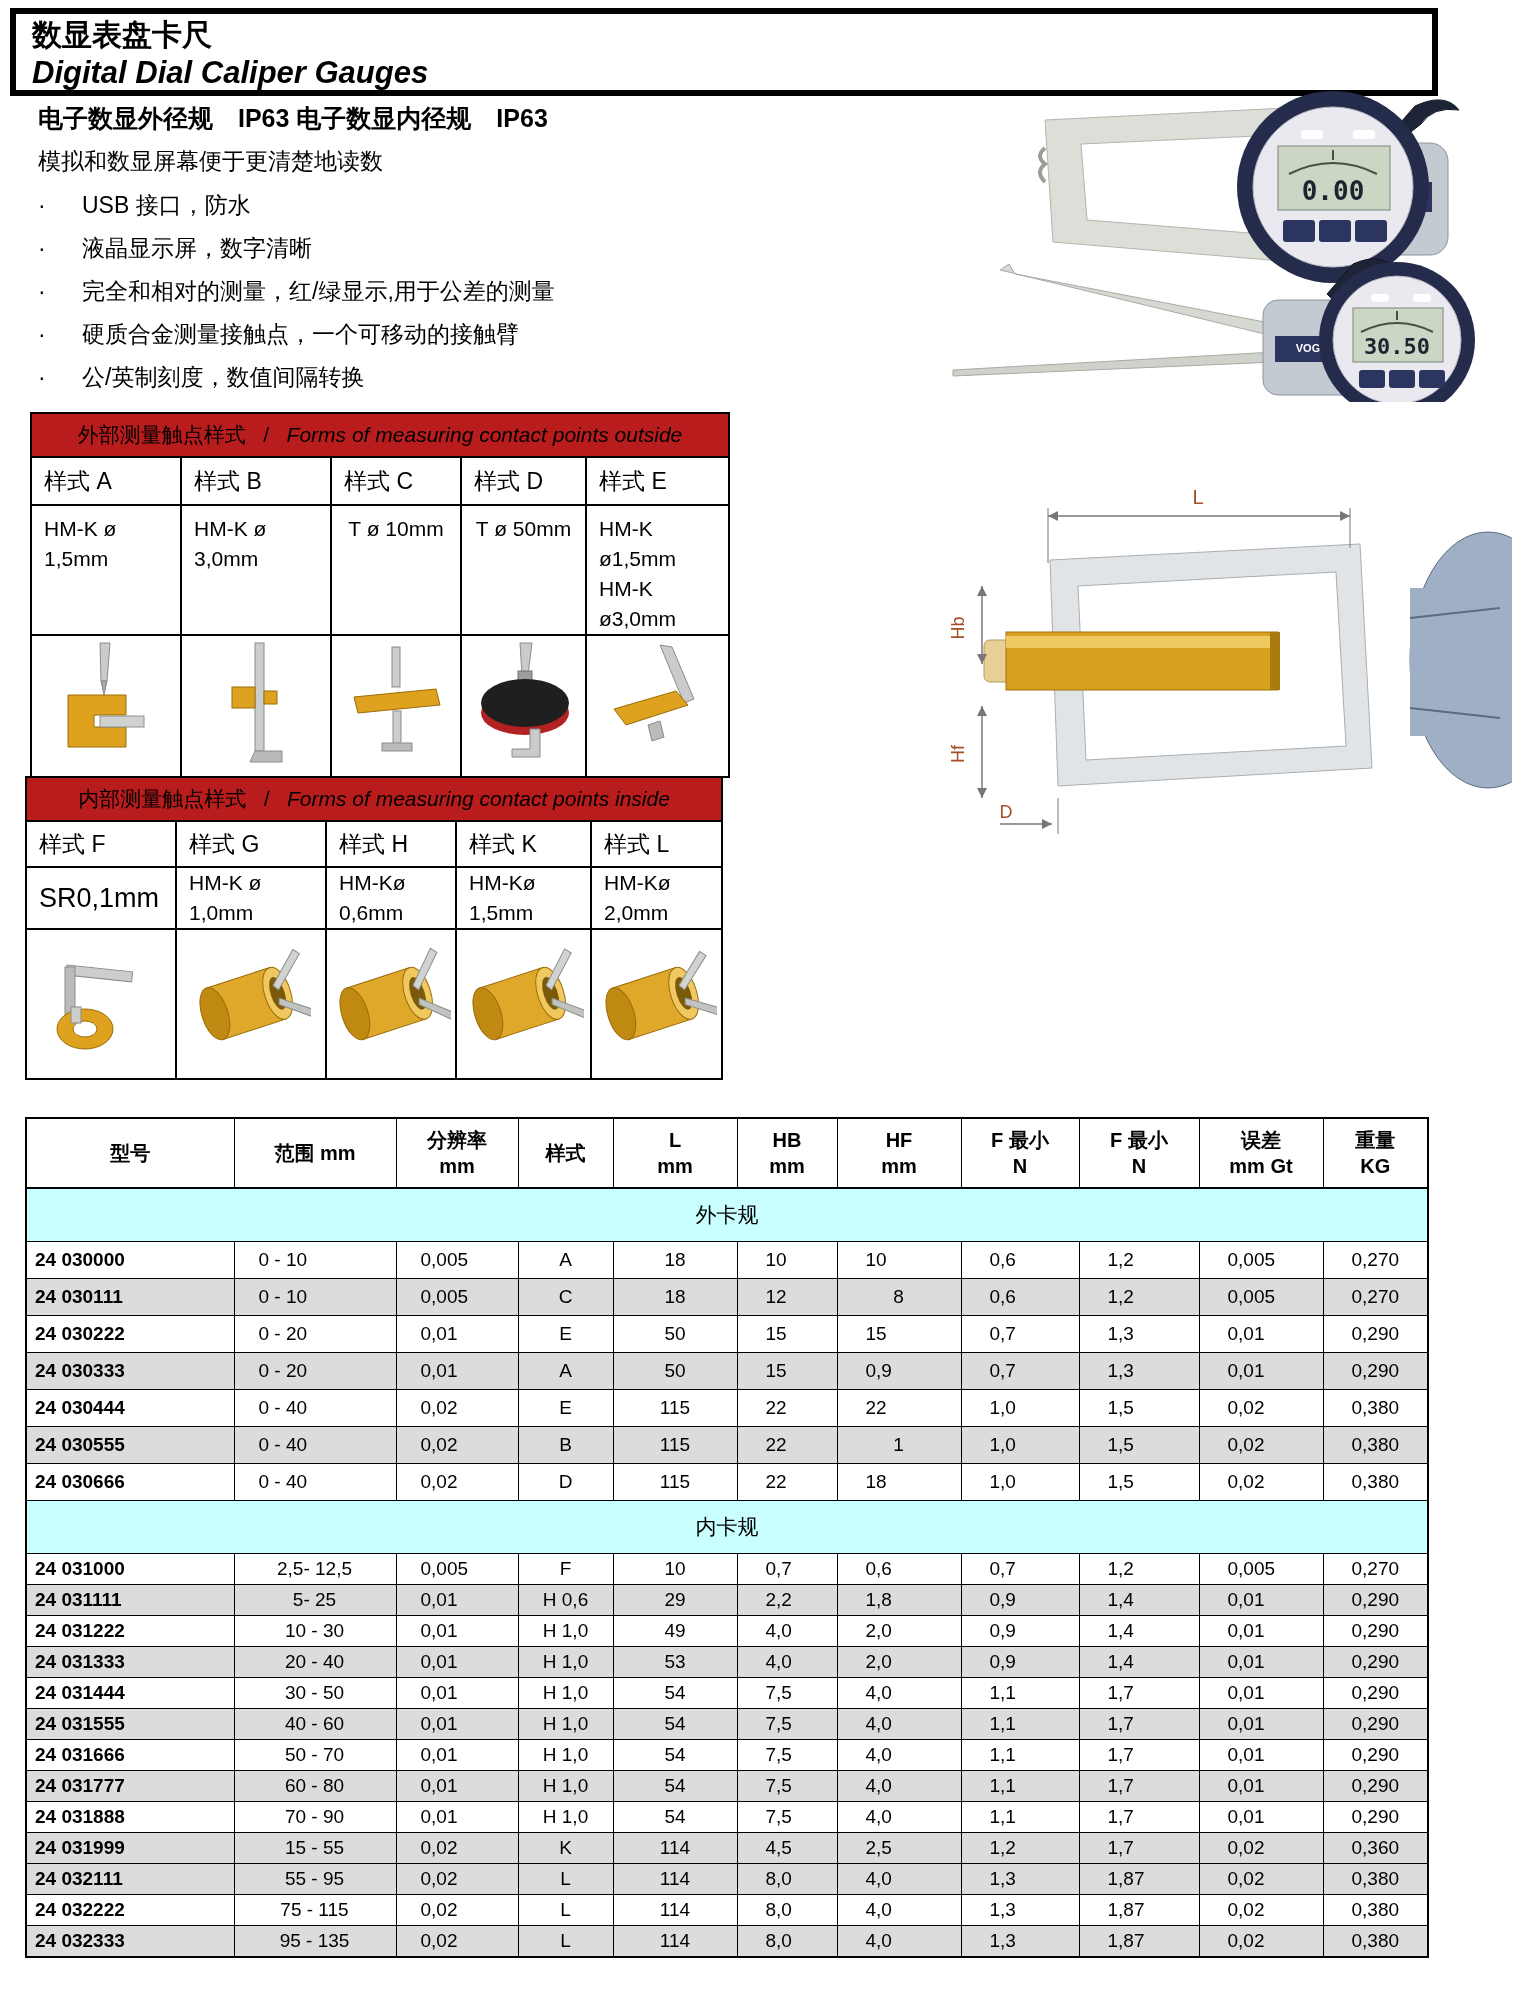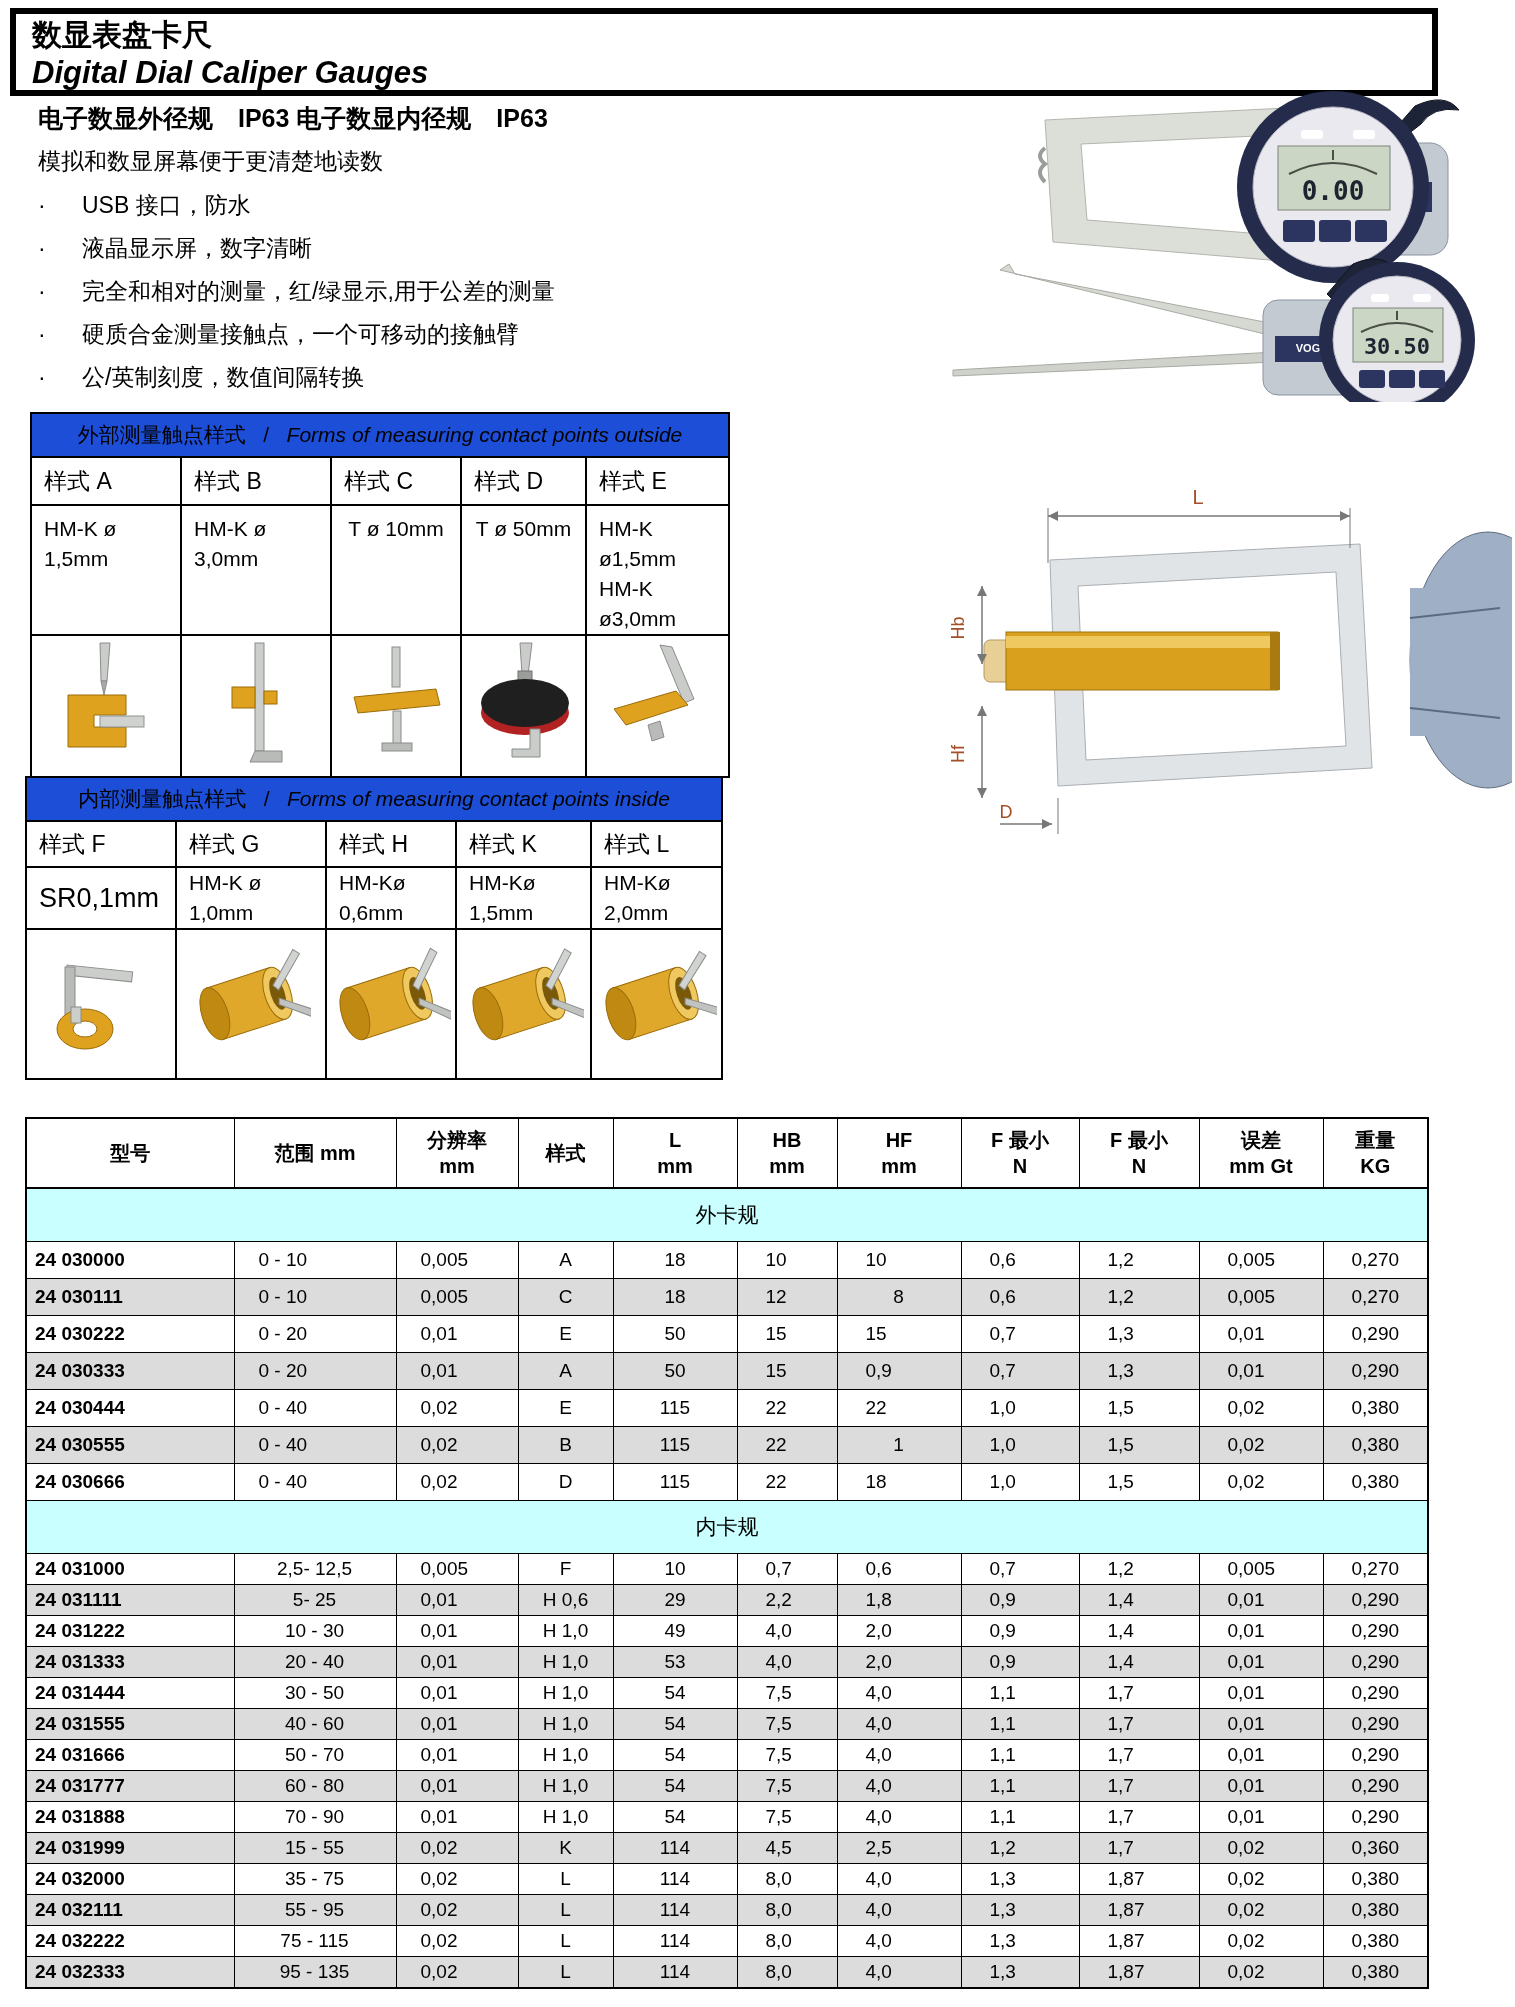--- a/index.html
+++ b/index.html
@@ -12,21 +12,21 @@
   #title-en{font-size:31px;font-weight:bold;font-style:italic;line-height:40px;}
 
   #subtitle{left:38px;top:102px;font-size:25px;font-weight:bold;}
   #intro{left:38px;top:146px;font-size:23px;}
   #bullets{left:38px;top:184px;font-size:23px;}
   .bullet-row{height:43px;display:flex;align-items:center;}
   .bullet-dot{width:44px;}
   
   table.forms{position:absolute;border-collapse:collapse;table-layout:fixed;background:#fff;}
   table.forms td{border:2px solid #000;overflow:hidden;}
-  tr.f-head td{background:#1d4ed8;height:40px;text-align:center;font-size:21px;}
+  tr.f-head td{background:#b91c1c;height:40px;text-align:center;font-size:21px;}
   tr.f-head .en{font-style:italic;}
   tr.f-form td{height:44px;font-size:23px;padding-left:12px;}
   tr.f-spec td{height:88px;vertical-align:top;font-size:21px;padding:8px 2px 0 12px;line-height:30px;}
   tr.f-spec td.tc{text-align:center;padding-left:2px;}
   tr.f-img td{height:138px;text-align:center;vertical-align:middle;}
   #forms-inside tr.f-form td{height:42px;}
   #forms-inside tr.f-spec td{height:40px;vertical-align:middle;padding-top:0;}
   #forms-inside tr.f-img td{height:146px;}
   #forms-inside td.big{font-size:27px;}
 
@@ -613,33 +613,20 @@
         <td class="col-resolution">0,02</td>
         <td class="col-form">K</td>
         <td class="col-l">114</td>
         <td class="col-hb">4,5</td>
         <td class="col-hf">2,5</td>
         <td class="col-f1">1,2</td>
         <td class="col-f2">1,7</td>
         <td class="col-err">0,02</td>
         <td class="col-weight">0,360</td>
       </tr>
-      <tr class="sec-int">
-        <td class="col-model">24 032000</td>
-        <td class="col-range">35 - 75</td>
-        <td class="col-resolution">0,02</td>
-        <td class="col-form">L</td>
-        <td class="col-l">114</td>
-        <td class="col-hb">8,0</td>
-        <td class="col-hf">4,0</td>
-        <td class="col-f1">1,3</td>
-        <td class="col-f2">1,87</td>
-        <td class="col-err">0,02</td>
-        <td class="col-weight">0,380</td>
-      </tr>
       <tr class="sec-int stripe">
         <td class="col-model">24 032111</td>
         <td class="col-range">55 - 95</td>
         <td class="col-resolution">0,02</td>
         <td class="col-form">L</td>
         <td class="col-l">114</td>
         <td class="col-hb">8,0</td>
         <td class="col-hf">4,0</td>
         <td class="col-f1">1,3</td>
         <td class="col-f2">1,87</td>

